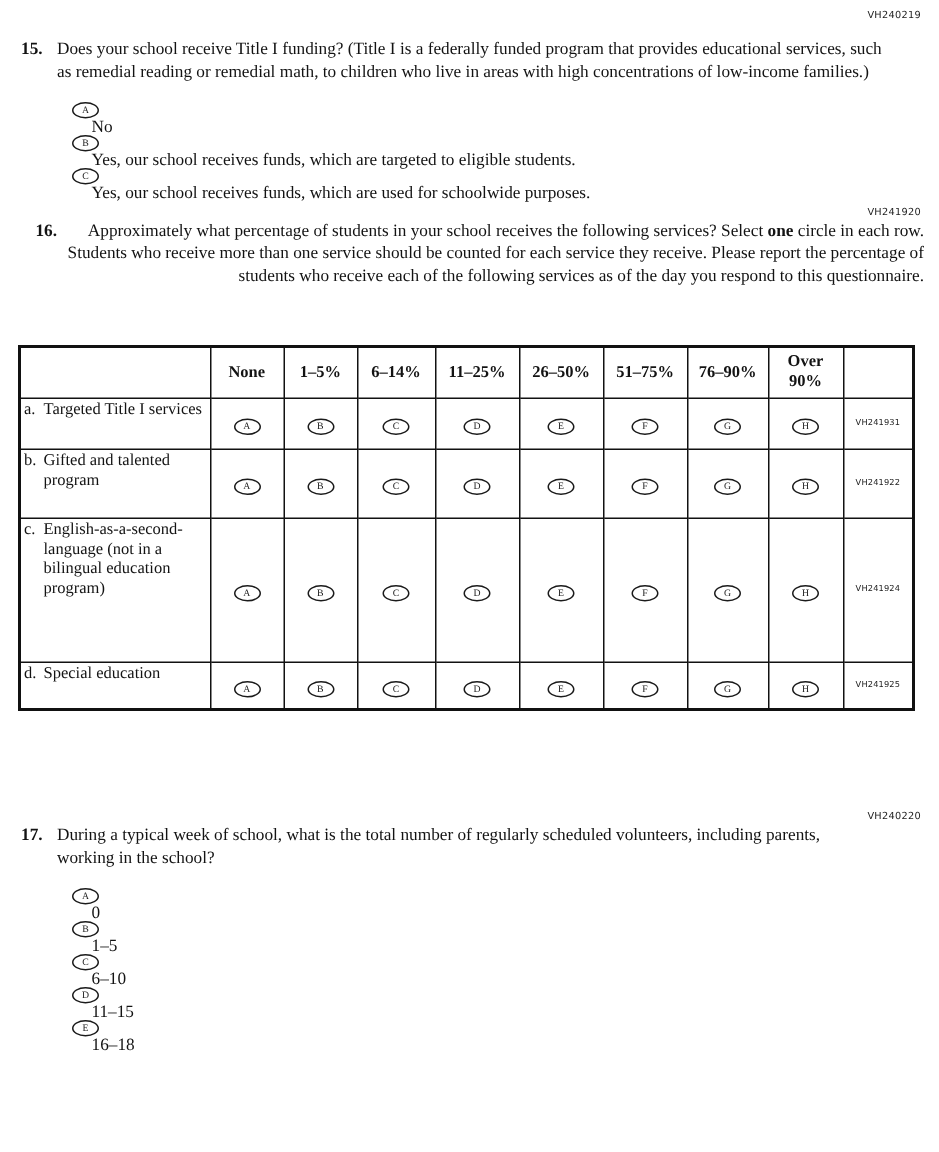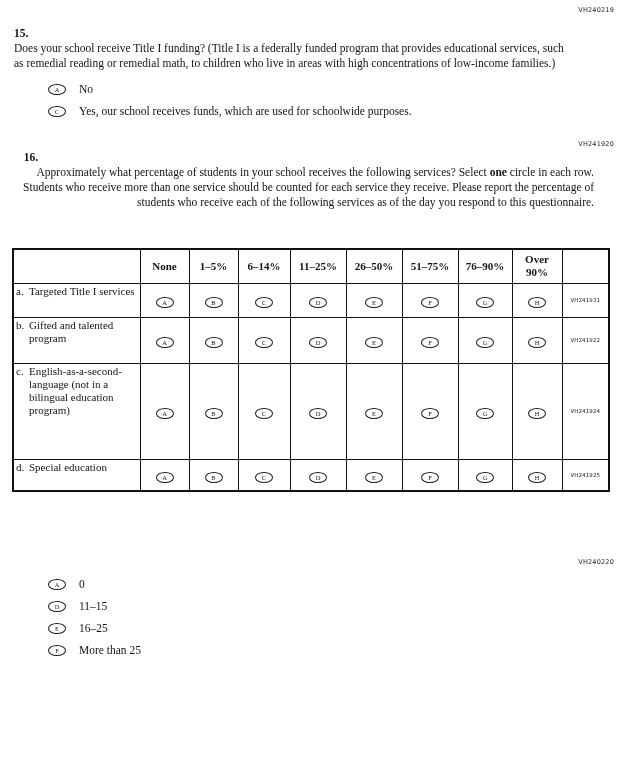--- a/index.html
+++ b/index.html
@@ -8,34 +8,34 @@
   .page {
     width: 626px; height: 768px; position: relative;
     padding: 6px 10px 0 10px; overflow: hidden; background: #fff;
   }
   .code {
     font-family: "DejaVu Sans", sans-serif;
     font-size: 6.5px; letter-spacing: 0.2px;
     color: #222; text-align: right; padding-right: 2px; height: 8px; line-height: 8px;
   }
   .q15-code { margin-top: 0; }
-  .q16-code { margin-top: 22px; }
+  .q16-code { margin-top: 12px; }
   .q17-code { margin-top: 66px; }
 
-  .question { display: flex; margin-top: 12px; margin-left: 4px; flex-direction: column; }
+  .question { display: flex; margin-top: 12px; margin-left: 4px; }
   .q16 { margin-top: 2px; text-align: right; }
   .q17 { margin-top: 2px; }
   .qnum { font-weight: bold; width: 24px; flex: none; font-size: 11.5px; line-height: 15px; }
   .qtext { font-size: 11.5px; line-height: 15px; }
   .q15 .qtext { max-width: 552px; }
   .q16 .qtext { max-width: 580px; }
   .q17 .qtext { max-width: 520px; }
 
   .options { margin-top: 12px; margin-left: 38px; }
-  .option { display: flex; align-items: center; height: 13px; margin-bottom: 9px; }
+  .option { display: flex; align-items: flex-start; height: 13px; margin-bottom: 9px; flex-direction: column; }
   .option-label { margin-left: 13px; font-size: 11.5px; line-height: 13px; white-space: nowrap; }
 
   .oval {
     display: inline-block; width: 18px; height: 11px; flex: none;
     border: 1px solid #1a1a1a; border-radius: 50%;
     font-family: "Liberation Serif", serif;
     font-size: 6.5px; line-height: 9.5px; text-align: center;
     color: #1a1a1a; cursor: pointer; background: #fff;
   }
 
@@ -77,20 +77,24 @@
 
   <div class="question q15">
     <div class="qnum">15.</div>
     <div class="qtext">Does your school receive Title I funding? (Title I is a federally funded program that provides educational services, such as remedial reading or remedial math, to children who live in areas with high concentrations of low-income families.)</div>
   </div>
 
   <div class="options">
     <div class="option">
       <span class="oval">A</span>
       <span class="option-label">No</span>
+    </div>
+    <div class="option">
+      <span class="oval">B</span>
+      <span class="option-label">Yes, our school receives funds, which are targeted to eligible students.</span>
     </div>
     <div class="option">
       <span class="oval">C</span>
       <span class="option-label">Yes, our school receives funds, which are used for schoolwide purposes.</span>
     </div>
   </div>
 
   <div class="code q16-code">VH241920</div>
 
   <div class="question q16">
@@ -190,33 +194,41 @@
       <td class="cell"><span class="oval">F</span></td>
       <td class="cell"><span class="oval">G</span></td>
       <td class="cell"><span class="oval">H</span></td>
       <td class="codecell">VH241925</td>
     </tr>
   </tbody>
     </table>
 
   <div class="code q17-code">VH240220</div>
 
+  <div class="question q17">
+    <div class="qnum">17.</div>
+    <div class="qtext">During a typical week of school, what is the total number of regularly scheduled volunteers, including parents, working in the school?</div>
+  </div>
 
   <div class="options">
     <div class="option">
       <span class="oval">A</span>
       <span class="option-label">0</span>
     </div>
     <div class="option">
+      <span class="oval">B</span>
+      <span class="option-label">1–5</span>
+    </div>
+    <div class="option">
+      <span class="oval">C</span>
+      <span class="option-label">6–10</span>
+    </div>
+    <div class="option">
       <span class="oval">D</span>
       <span class="option-label">11–15</span>
     </div>
     <div class="option">
       <span class="oval">E</span>
-      <span class="option-label">16–25</span>
-    </div>
-    <div class="option">
-      <span class="oval">F</span>
-      <span class="option-label">More than 25</span>
+      <span class="option-label">16–18</span>
     </div>
   </div>
 
 </div>
 
 </body></html>

